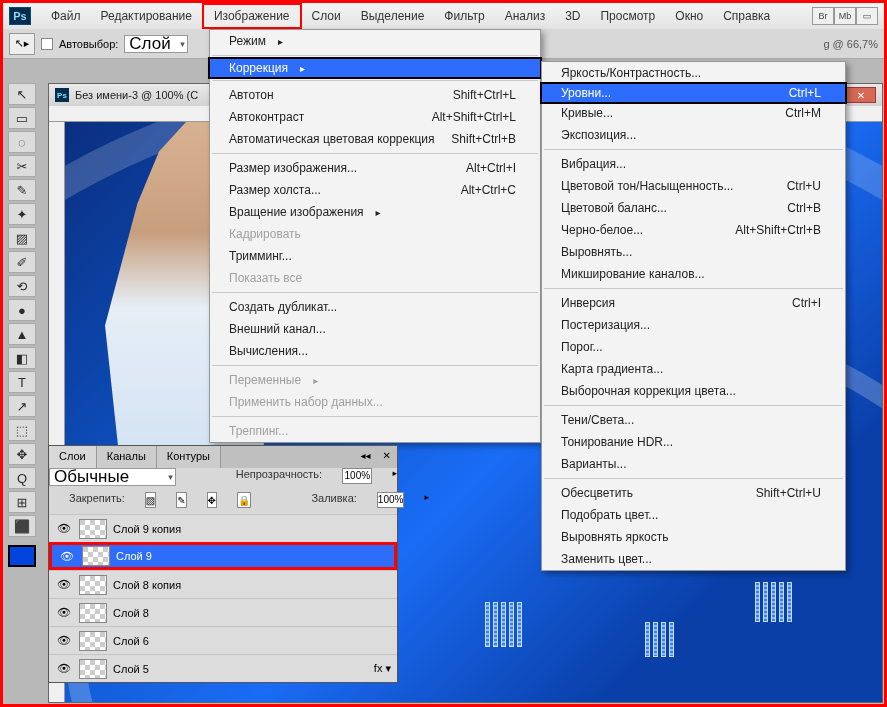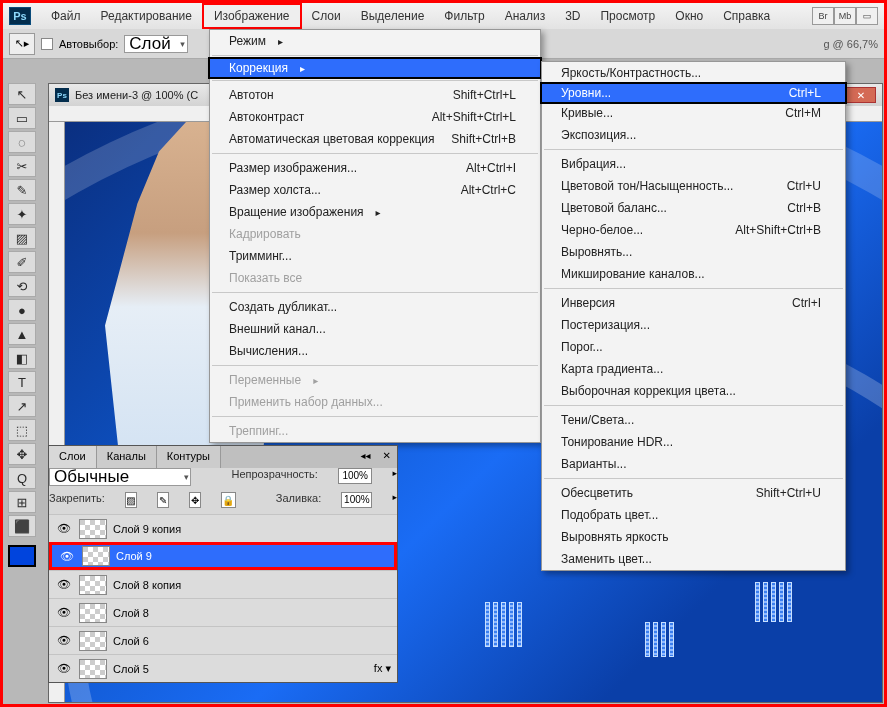--- a/index.html
+++ b/index.html
@@ -65,21 +65,21 @@
 
   
   .panel { position: absolute; left: 45px; top: 442px; width: 350px; background: #d8d8d8; border: 1px solid #555; }
   .panel-tabs { height: 22px; background: #bfbfbf; display: flex; font-size: 11px; }
   .panel-tab { padding: 4px 10px; border-right: 1px solid #999; background:#ccc; }
   .panel-tab.act { background: #d8d8d8; }
   .panel-tabs .flex { flex:1; }
   .panel-tabs .collapse { padding:4px 6px; font-size:10px; }
   .panel-ctrl { display: flex; height: 24px; padding: 0 0; gap: 20px; font-size: 11px; }
   .panel-ctrl.lock { height:22px; }
-  .panel-ctrl .glbl { color:#333; }
+  .panel-ctrl .glbl { color:#333;margin-left:20px; }
   .panel-ctrl .flex { flex:1; }
   .panel-ctrl .sq { width:16px; height:16px; border:1px solid #888; background:#fff; display:flex;align-items:center;justify-content:center;font-size:10px; }
   .panel-ctrl .pct { width:42px; height:16px; border:1px solid #888; background:#fff; text-align:center; font-size:10px; line-height:14px; }
   .layer-list { max-height: 180px; overflow-y: auto; background:#dcdcdc; }
   .layer { height: 28px; display: flex; align-items: center; gap: 6px; padding: 0 6px; font-size: 11px; border-top: 1px solid #c4c4c4; }
   .layer .eye { width: 18px; display:flex; justify-content:center; }
   .layer .thumb { width: 28px; height: 20px; background:
      repeating-conic-gradient(#fff 0 25%, #ccc 0 50%) 0 0/10px 10px; border:1px solid #888; }
   .layer.sel { background: #2e6dfc; color:#fff; }
   .layer.boxed { border: 3px solid red; }

